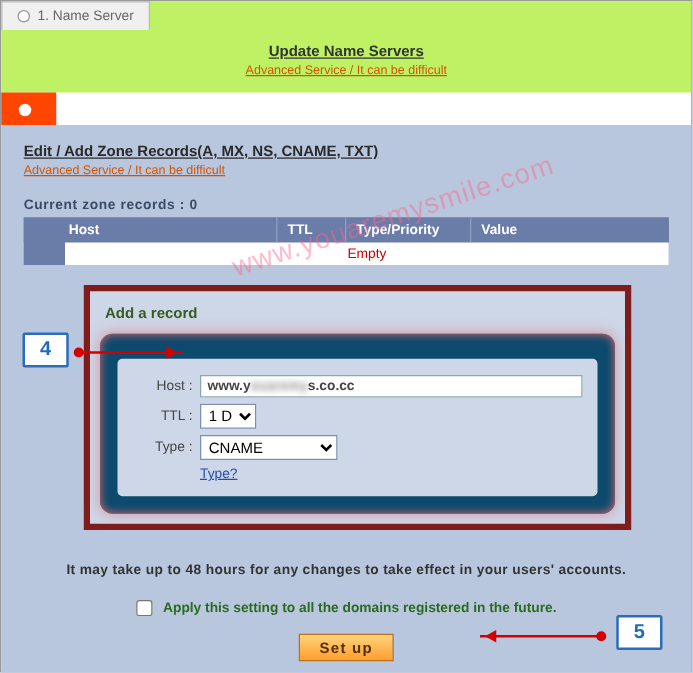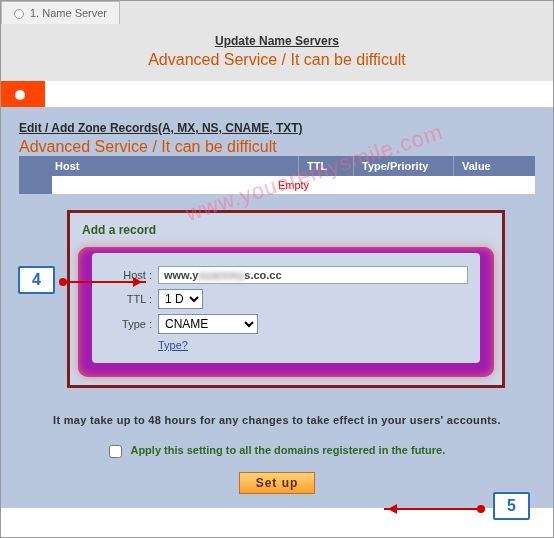--- a/index.html
+++ b/index.html
@@ -1,40 +1,40 @@
 <!DOCTYPE html>
 <html><head>
   <meta charset="utf-8">
   <style>
     * { box-sizing: border-box; margin: 0; padding: 0; }
     body { font-family: Verdana, Arial, sans-serif; font-size: 11px; width: 554px; height: 538px; background: #fff; position: relative; }
     .outer { border: 1px solid #999; width: 554px; height: 538px; }
-    .section1 { background: #e5e5e5; padding: 0; }
+    .section1 { background: #bef264; padding: 0; }
     .tab-inactive { display: inline-block; background: #f0f0f0; border: 1px solid #bbb; border-bottom: none; padding: 5px 12px; color: #666; font-size: 11px; }
     .s1-body { padding: 10px 20px 12px 20px; text-align: center; }
     .s1-title { color: #333; font-weight: bold; text-decoration: underline; font-size: 12px; }
-    .orange-link { color: #d35400; font-size: 16px; display: inline-block; margin-top: 3px; }
+    .orange-link { color: #d35400; text-decoration: underline; font-size: 10px; display: inline-block; margin-top: 3px; }
     .tab-active { background: #ff4500; color: #fff; padding: 6px 14px; font-weight: bold; font-size: 12px; display: inline-block; }
     .dot-white { display: inline-block; width: 10px; height: 10px; border-radius: 50%; background: #fff; vertical-align: middle; margin-right: 6px; }
     .dot-grey { display: inline-block; width: 10px; height: 10px; border-radius: 50%; border: 1px solid #999; background: #fff; vertical-align: middle; margin-right: 6px; }
     .section2 { background: #b8c6de; padding: 14px 8px 14px 8px; max-height: 466px;}
     .s2-inner { padding: 0 10px; }
     .s2-title { color: #2a2a2a; font-weight: bold; text-decoration: underline; font-size: 12px; }
     .records-label { color: #3a4b68; font-size: 11px; margin: 16px 0 4px 0; font-weight: bold; letter-spacing: 0.5px; }
     .tbl { width: 100%; background: #6a7da8; }
     .tbl-head { display: flex; background: #6a7da8; color: #fff; font-weight: bold; font-size: 11px; }
     .th { padding: 4px 8px; border-right: 1px solid #8fa0c0; }
-    .th-host { width: 280px; padding-left: 36px; }
+    .th-host { width: 203px; padding-left: 36px; }
     .th-ttl { width: 55px; }
     .th-type { width: 100px; }
     .th-value { flex: 1; border-right: none; }
     .tbl-body { background: #fff; text-align: center; color: #d40000; font-weight: normal; padding: 3px; font-size: 11px; margin-left: 33px; }
-    .add-box { border: 3px solid #7f1d1d; background: #cdd7e8; margin: 16px 0 0 48px; padding: 8px; width: 438px; position: relative; }
+    .add-box { border: 5px solid #7f1d1d; background: #cdd7e8; margin: 16px 0 0 48px; padding: 8px; width: 438px; position: relative; }
     .add-title { color: #3a5a1f; font-weight: bold; font-size: 12px; margin: 2px 0 10px 4px; }
-    .glow-wrap { background: #a21caf; border-radius: 10px; padding: 6px 14px 14px 14px; box-shadow: inset 0 0 8px #e86a6a, 0 0 10px rgba(232,80,80,.5); }
+    .glow-wrap { background: #0c4a6e; border-radius: 10px; padding: 20px 14px 14px 14px; box-shadow: inset 0 0 8px #e86a6a, 0 0 10px rgba(232,80,80,.5); }
     .form-core { background: #cdd7e8; border-radius: 4px; padding: 8px 12px 12px 12px; }
     .row { display: flex; align-items: center; margin: 5px 0; font-size: 11px; color: #444; }
     .lbl { width: 48px; text-align: right; margin-right: 6px; }
     .inp { background: #fff; border: 1px solid #8aa; padding: 2px 5px; font-size: 11px; height: 18px; }
     .inp-full { flex: 1; font-weight: bold; }
     .sel { background: #fff; border: 1px solid #7a8fb5; font-size: 12px; padding: 1px 2px; }
     .typelink { color: #2a4da8; text-decoration: underline; margin-left: 54px; font-size: 11px; }
     .note { color: #333; font-weight: bold; font-size: 11px; text-align: center; margin: 26px 0 18px 0; letter-spacing: 0.3px; }
     .apply-row { text-align: center; color: #2a6b1f; font-weight: bold; font-size: 11px; margin-bottom: 14px; }
     .chk { vertical-align: middle; margin-right: 6px; }
@@ -69,20 +69,21 @@
 
   <div class="tab-active">
     <span class="dot-white"></span>
   </div>
 
   <div class="section2">
     <div class="s2-inner">
       <div class="s2-title">Edit / Add Zone Records(A, MX, NS, CNAME, TXT)</div>
       <a class="orange-link">Advanced Service / It can be difficult</a>
 
+      <div class="records-label">Current zone records : 0</div>
 
       <div class="tbl">
         <div class="tbl-head">
           <div class="th th-host">Host</div>
           <div class="th th-ttl">TTL</div>
           <div class="th th-type">Type/Priority</div>
           <div class="th th-value">Value</div>
         </div>
         <div class="tbl-body">Empty</div>
       </div>
@@ -96,21 +97,21 @@
               <div class="inp inp-full">
                 <span>www.y</span><span class="blur">ouaremy</span><span>s.co.cc</span>
               </div>
             </div>
             <div class="row">
               <span class="lbl">TTL :</span>
               <select class="sel"><option>1 D</option></select>
             </div>
             <div class="row">
               <span class="lbl">Type :</span>
-              <select class="sel" style="width:100px"><option>CNAME</option></select>
+              <select class="sel" style="width:110px"><option>CNAME</option></select>
             </div>
             <a class="typelink">Type?</a>
           </div>
         </div>
       </div>
 
       <div class="note">It may take up to 48 hours for any changes to take effect in your users' accounts.</div>
 
       <div class="apply-row">
         <input type="checkbox" class="chk" style="">

